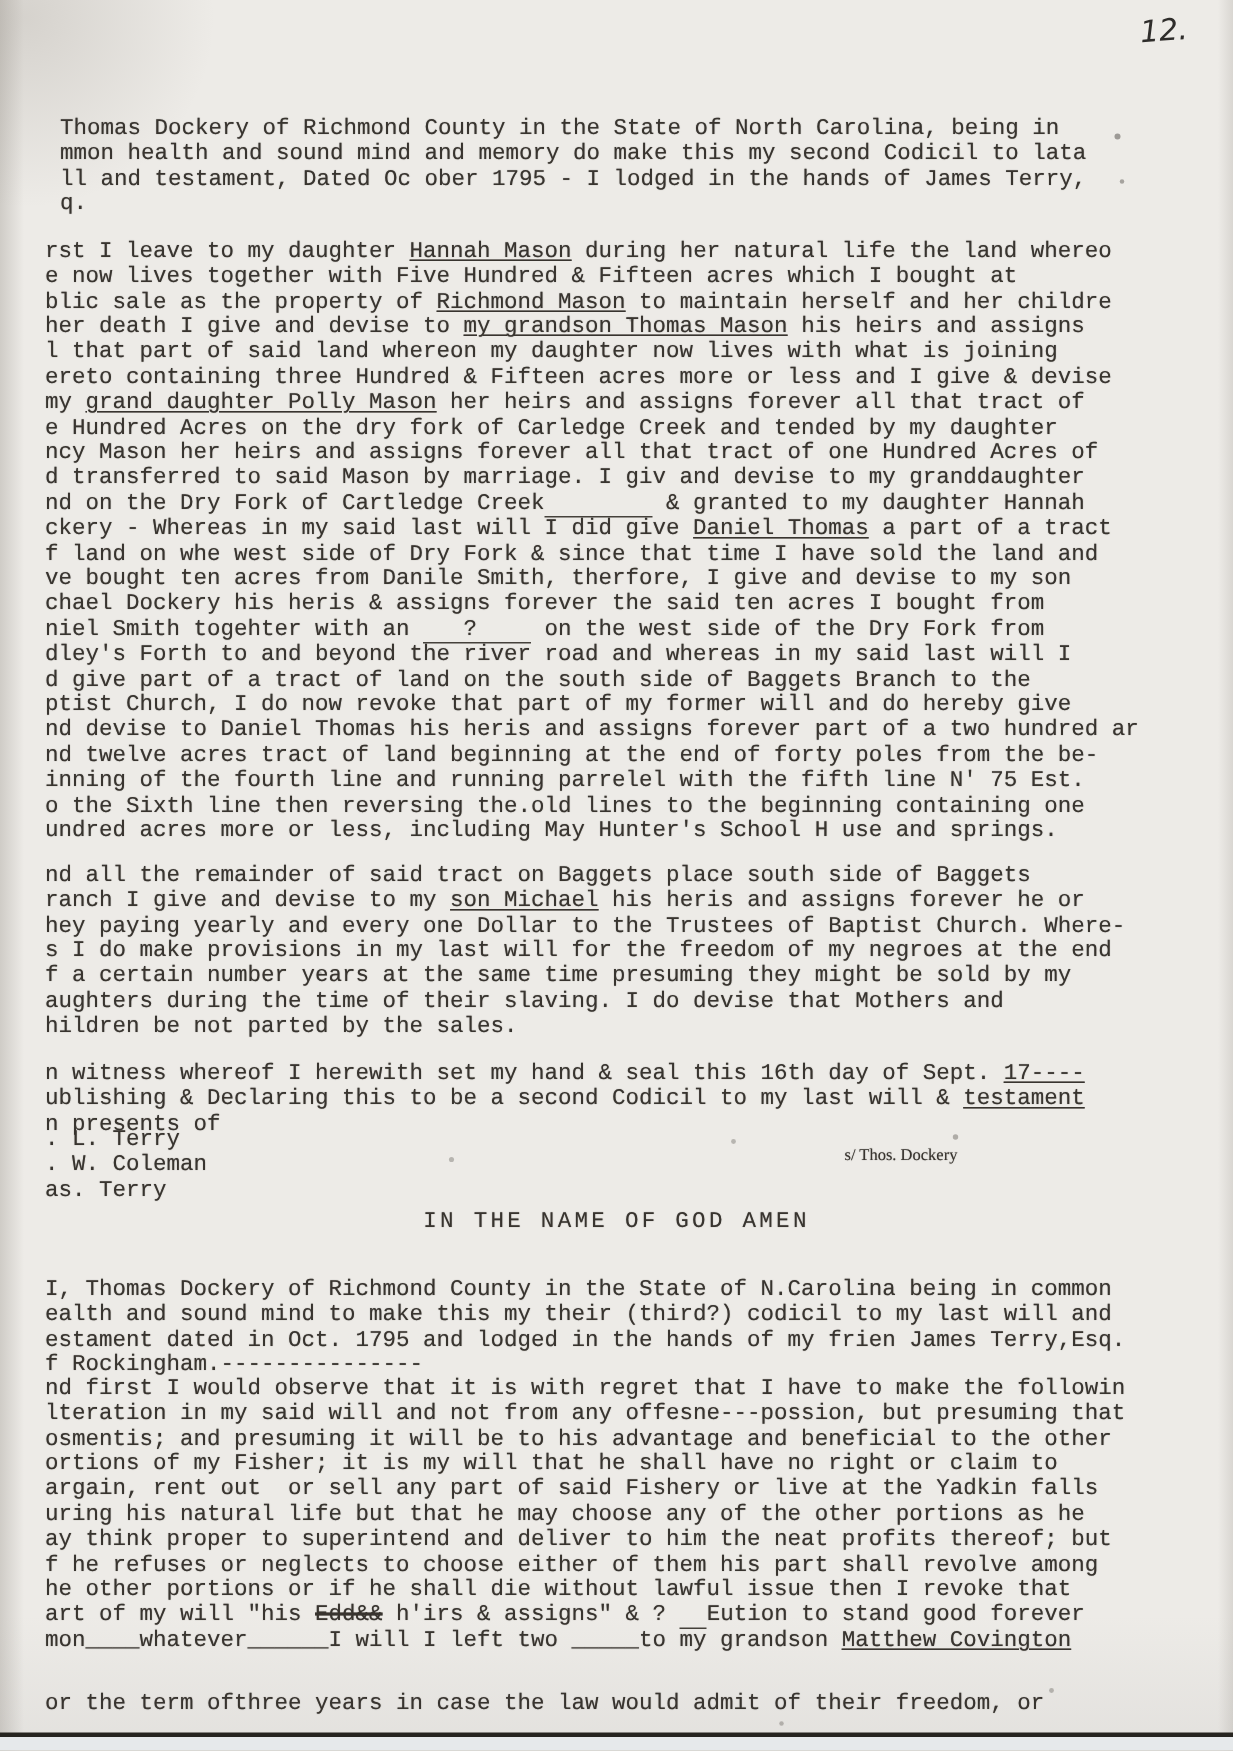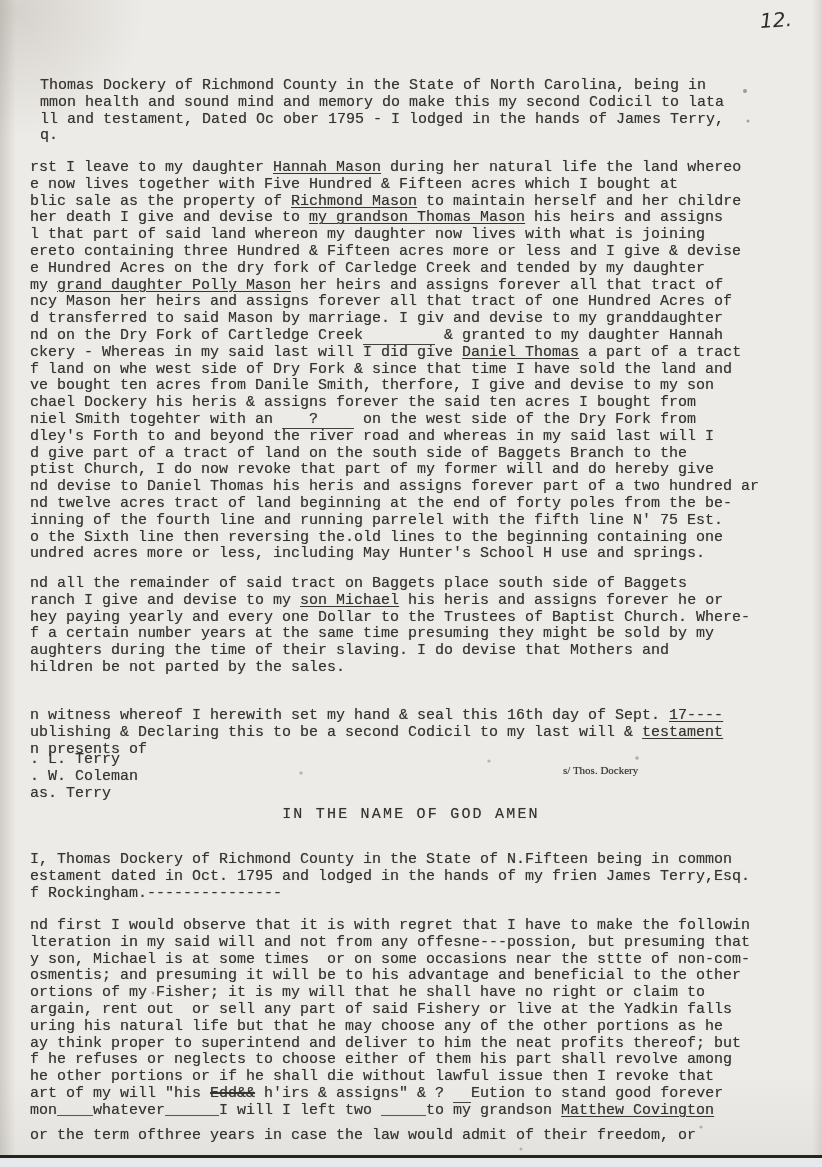--- a/index.html
+++ b/index.html
@@ -63,22 +63,22 @@
         <div class="line"><span>ll and testament, Dated Oc ober 1795 - I lodged in the hands of James Terry,</span></div>
         <div class="line"><span>q.</span></div>
       </div>
       <div class="para" id="para-p2">
         <div class="line"><span>rst I leave to my daughter </span><span class="u">Hannah Mason</span><span> during her natural life the land whereo</span></div>
         <div class="line"><span>e now lives together with Five Hundred &amp; Fifteen acres which I bought at</span></div>
         <div class="line"><span>blic sale as the property of </span><span class="u">Richmond Mason</span><span> to maintain herself and her childre</span></div>
         <div class="line"><span>her death I give and devise to </span><span class="u">my grandson Thomas Mason</span><span> his heirs and assigns</span></div>
         <div class="line"><span>l that part of said land whereon my daughter now lives with what is joining</span></div>
         <div class="line"><span>ereto containing three Hundred &amp; Fifteen acres more or less and I give &amp; devise</span></div>
+        <div class="line"><span>my </span><span class="u">grand daughter Polly Mason</span><span> her heirs and assigns forever all that tract of</span></div>
         <div class="line"><span>e Hundred Acres on the dry fork of Carledge Creek and tended by my daughter</span></div>
-        <div class="line"><span>my </span><span class="u">grand daughter Polly Mason</span><span> her heirs and assigns forever all that tract of</span></div>
         <div class="line"><span>ncy Mason her heirs and assigns forever all that tract of one Hundred Acres of</span></div>
         <div class="line"><span>d transferred to said Mason by marriage. I giv and devise to my granddaughter</span></div>
         <div class="line"><span>nd on the Dry Fork of Cartledge Creek</span><span class="b">        </span><span> &amp; granted to my daughter Hannah</span></div>
         <div class="line"><span>ckery - Whereas in my said last will I did give </span><span class="u">Daniel Thomas</span><span> a part of a tract</span></div>
         <div class="line"><span>f land on whe west side of Dry Fork &amp; since that time I have sold the land and</span></div>
         <div class="line"><span>ve bought ten acres from Danile Smith, therfore, I give and devise to my son</span></div>
         <div class="line"><span>chael Dockery his heris &amp; assigns forever the said ten acres I bought from</span></div>
         <div class="line"><span>niel Smith togehter with an </span><span class="b">   ?    </span><span> on the west side of the Dry Fork from</span></div>
         <div class="line"><span>dley's Forth to and beyond the river road and whereas in my said last will I</span></div>
         <div class="line"><span>d give part of a tract of land on the south side of Baggets Branch to the</span></div>
@@ -86,20 +86,21 @@
         <div class="line"><span>nd devise to Daniel Thomas his heris and assigns forever part of a two hundred ar</span></div>
         <div class="line"><span>nd twelve acres tract of land beginning at the end of forty poles from the be-</span></div>
         <div class="line"><span>inning of the fourth line and running parrelel with the fifth line N' 75 Est.</span></div>
         <div class="line"><span>o the Sixth line then reversing the.old lines to the beginning containing one</span></div>
         <div class="line"><span>undred acres more or less, including May Hunter's School H use and springs.</span></div>
       </div>
       <div class="para" id="para-p3">
         <div class="line"><span>nd all the remainder of said tract on Baggets place south side of Baggets</span></div>
         <div class="line"><span>ranch I give and devise to my </span><span class="u">son Michael</span><span> his heris and assigns forever he or</span></div>
         <div class="line"><span>hey paying yearly and every one Dollar to the Trustees of Baptist Church. Where-</span></div>
+        <div class="line"><span>s I do make provisions in my last will for the freedom of my negroes at the end</span></div>
         <div class="line"><span>f a certain number years at the same time presuming they might be sold by my</span></div>
         <div class="line"><span>aughters during the time of their slaving. I do devise that Mothers and</span></div>
         <div class="line"><span>hildren be not parted by the sales.</span></div>
       </div>
       <div class="para" id="para-p4">
         <div class="line"><span>n witness whereof I herewith set my hand &amp; seal this 16th day of Sept. </span><span class="u">17----</span></div>
         <div class="line"><span>ublishing &amp; Declaring this to be a second Codicil to my last will &amp; </span><span class="u">testament</span></div>
         <div class="line"><span>n presents of</span></div>
       </div>
     </div>
@@ -108,28 +109,28 @@
     <div class="wline">. L. Terry</div>
     <div class="wline">. W. Coleman</div>
     <div class="wline">as. Terry</div>
   </div>
   <div class="signature">s/ Thos. Dockery</div>
 
   <div class="heading">IN THE NAME OF GOD AMEN</div>
 
   <div id="part2">
       <div class="para" id="para-p5">
-        <div class="line"><span>I, Thomas Dockery of Richmond County in the State of N.Fifteen being in common</span></div>
+        <div class="line"><span>I, Thomas Dockery of Richmond County in the State of N.Carolina being in common</span></div>
+        <div class="line"><span>ealth and sound mind to make this my their (third?) codicil to my last will and</span></div>
         <div class="line"><span>estament dated in Oct. 1795 and lodged in the hands of my frien James Terry,Esq.</span></div>
         <div class="line"><span>f Rockingham.---------------</span></div>
       </div>
       <div class="para" id="para-p6">
         <div class="line"><span>nd first I would observe that it is with regret that I have to make the followin</span></div>
         <div class="line"><span>lteration in my said will and not from any offesne---possion, but presuming that</span></div>
-        <div class="line"><span>y son, Michael is at some times  or on some occasions near the sttte of non-com-</span></div>
         <div class="line"><span>osmentis; and presuming it will be to his advantage and beneficial to the other</span></div>
         <div class="line"><span>ortions of my Fisher; it is my will that he shall have no right or claim to</span></div>
         <div class="line"><span>argain, rent out  or sell any part of said Fishery or live at the Yadkin falls</span></div>
         <div class="line"><span>uring his natural life but that he may choose any of the other portions as he</span></div>
         <div class="line"><span>ay think proper to superintend and deliver to him the neat profits thereof; but</span></div>
         <div class="line"><span>f he refuses or neglects to choose either of them his part shall revolve among</span></div>
         <div class="line"><span>he other portions or if he shall die without lawful issue then I revoke that</span></div>
         <div class="line"><span>art of my will "his </span><span class="s">Edd&amp;&amp;</span><span> h'irs &amp; assigns" &amp; ? </span><span class="b">  </span><span>Eution to stand good forever</span></div>
         <div class="line"><span>mon____whatever______I will I left two _____to my grandson </span><span class="u">Matthew Covington</span></div>
       </div>

